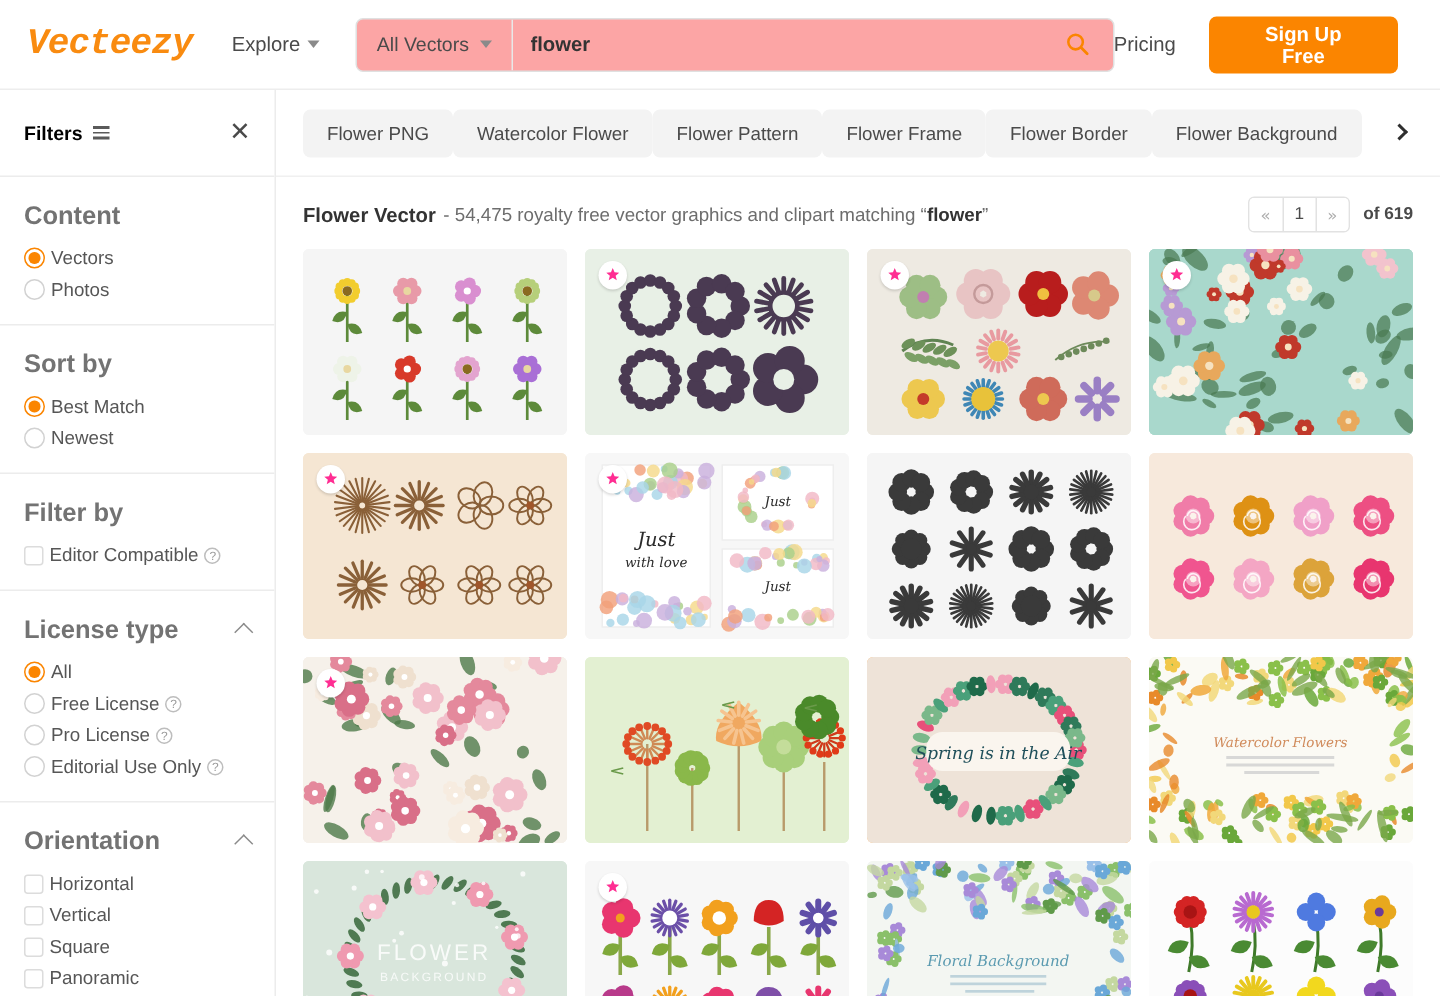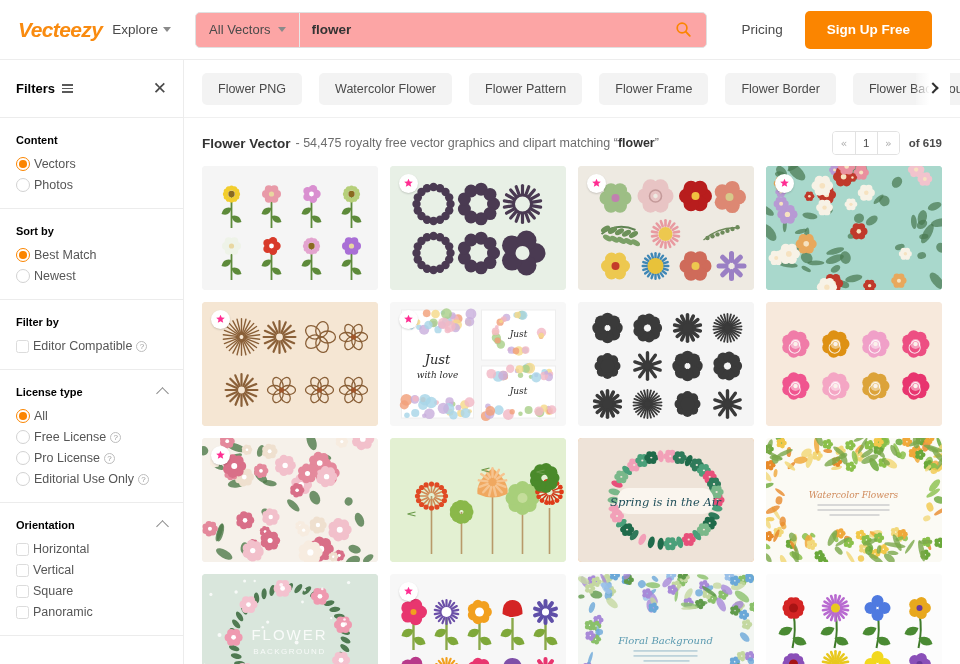--- a/index.html
+++ b/index.html
@@ -15,24 +15,24 @@
   
   .header {
     height: 60px; min-height: 60px;
     background: #fff;
     border-bottom: 1px solid #ededed;
     display: flex; align-items: center;
     padding: 0 16px 0 18px;
     position: relative; z-index: 20;
   }
   .logo {
-    font-family: Liberation Sans, sans-serif;
-    font-size: 21px; font-weight: bold; font-style: italic;
+    font-family: Liberation Mono, monospace;
+    font-size: 24px; font-weight: bold; font-style: italic;
     color: #f98b10; letter-spacing: -0.6px;
-    margin-right: 10px; user-select: none;
+    margin-right: 26px; user-select: none;
   }
   .explore {
     font-size: 13.5px; color: #4a4a4a;
     display: flex; align-items: center; gap: 5px;
     margin-right: 24px; cursor: pointer;
   }
   .caret { display:inline-block; width:0; height:0;
     border-left: 4px solid transparent; border-right: 4px solid transparent;
     border-top: 5px solid #8a8a8a; }
 
@@ -85,38 +85,38 @@
     padding: 0 16px; border-bottom: 1px solid #ececec;
   }
   .filters-title { font-size: 13px; font-weight: bold; color: #000000; }
   .hamb { margin-left: 7px; display:inline-flex; flex-direction:column; gap:2px; cursor:pointer;}
   .hamb i { display:block; width:11px; height:1.4px; background:#5a5a5a;}
   .close-x { margin-left: auto; font-size: 17px; color: #4a4a4a; cursor: pointer; line-height: 1;
              font-family: "DejaVu Sans", sans-serif; }
 
   .fsection { padding: 16px 16px 16px 16px; border-bottom: 1px solid #ececec; }
   .fhead { display:flex; align-items:center; justify-content: space-between; margin-bottom: 11px; }
-  .fhead h3 { font-size: 11px; font-weight: bold; color: #000000; }
+  .fhead h3 { font-size: 17px; font-weight: bold; color: #737373; }
   .chev { width: 9px; height: 9px; border-left: 1.6px solid #8a8a8a; border-top: 1.6px solid #8a8a8a;
           transform: rotate(45deg); margin-bottom: -3px; cursor: pointer; }
   .opt { display: flex; align-items: center; gap: 4px; margin-bottom: 7px; cursor: pointer; font-size: 12.5px; color: #565656; }
   .opt:last-child { margin-bottom: 0; }
   .radio { width: 14px; height: 14px; border-radius: 50%; border: 1.4px solid #d2d2d2;
            background: #fff; flex: none; position: relative; }
   .radio.on { border-color: #fb8500; }
   .radio.on::after { content:''; position:absolute; inset: 2.2px; border-radius:50%; background:#fb8500; }
   .cbox { width: 13px; height: 13px; border-radius: 2.5px; border: 1.4px solid #dcdcdc; background: #fff; flex: none; }
   .qmark { width: 11px; height: 11px; border-radius: 50%; border: 1px solid #bdbdbd; color: #9a9a9a;
            font-size: 8px; line-height: 9px; text-align: center; flex: none; }
 
   
   .main { flex: 1; min-width: 0; background: #fff; display: flex; flex-direction: column; }
 
   .chips {
-    height: 58px; min-height: 58px; display: flex; align-items: center; gap: 17px;
+    height: 58px; min-height: 58px; display: flex; align-items: center; gap: 0;
     padding: 0 16px 0 18px; border-bottom: 1px solid #f0f0f0; position: relative;
     overflow: hidden;
   }
   .chip {
     background: #f3f3f3; border-radius: 5px; height: 32px;
     display: flex; align-items: center; padding: 0 16px;
     font-size: 12.5px; color: #4a4a4a; white-space: nowrap; cursor: pointer; flex: none;
   }
   .chip-next {
     position: absolute; right: 10px; top: 0; bottom: 1px; width: 34px;

